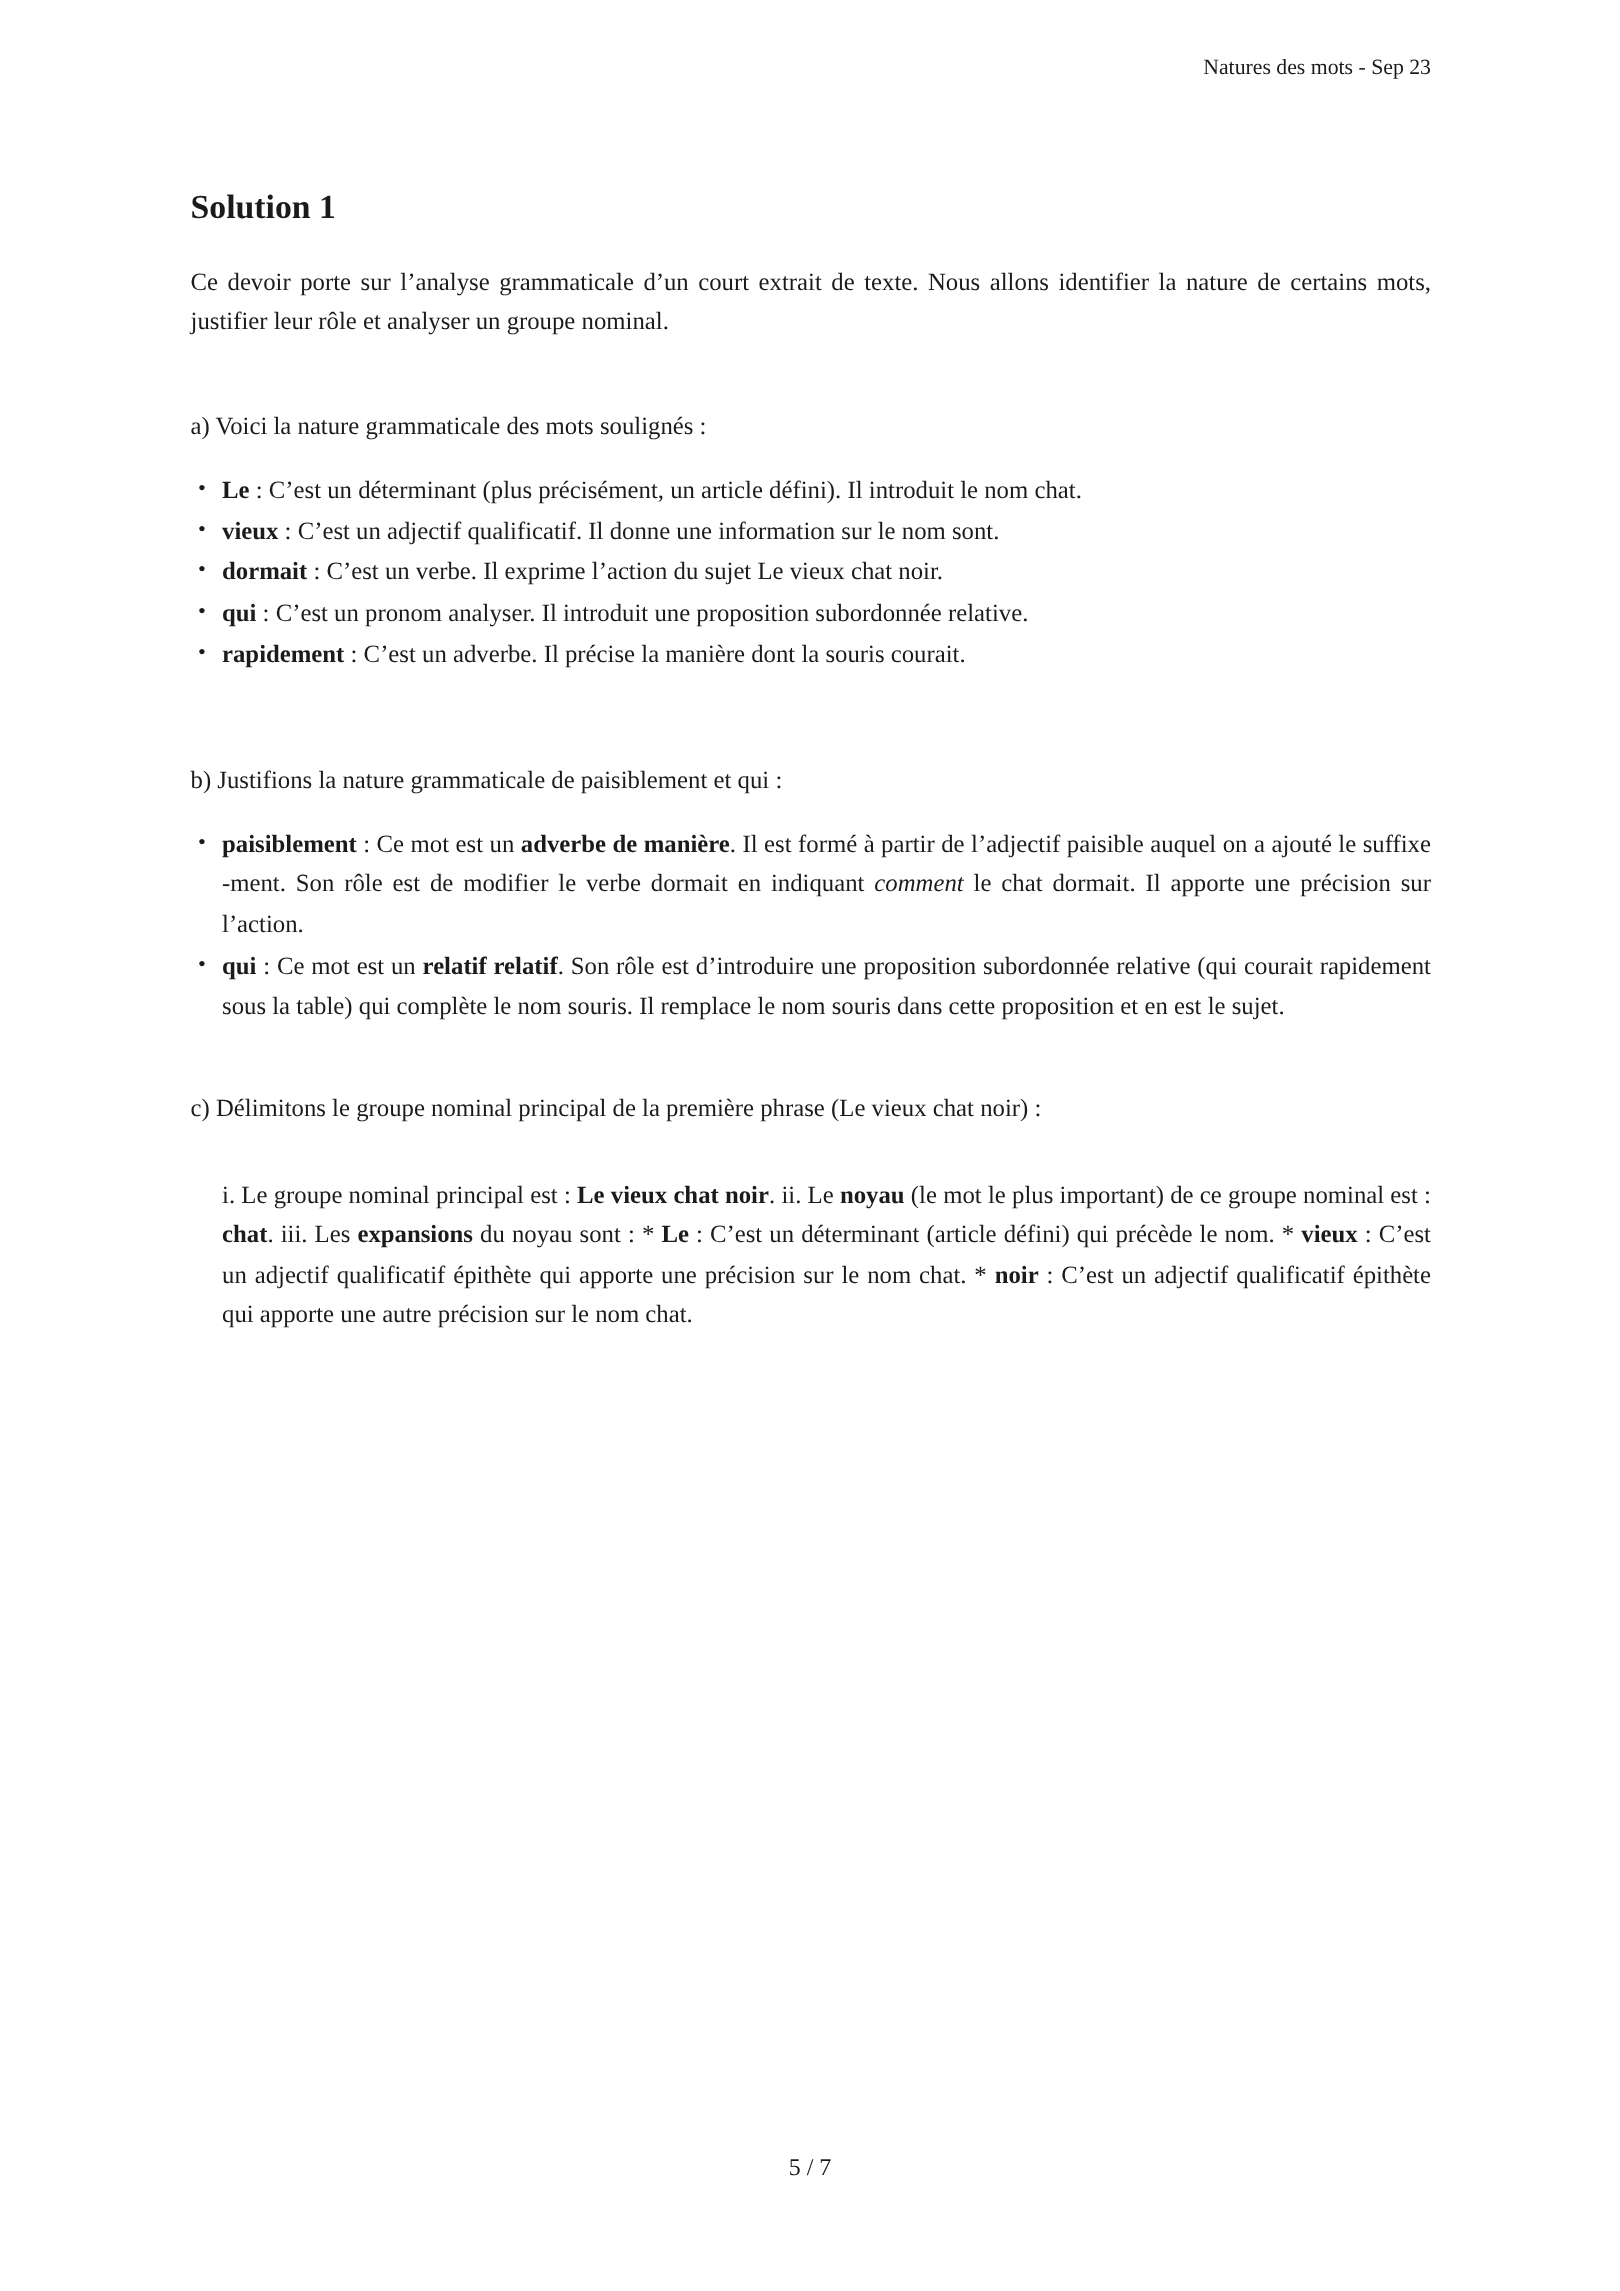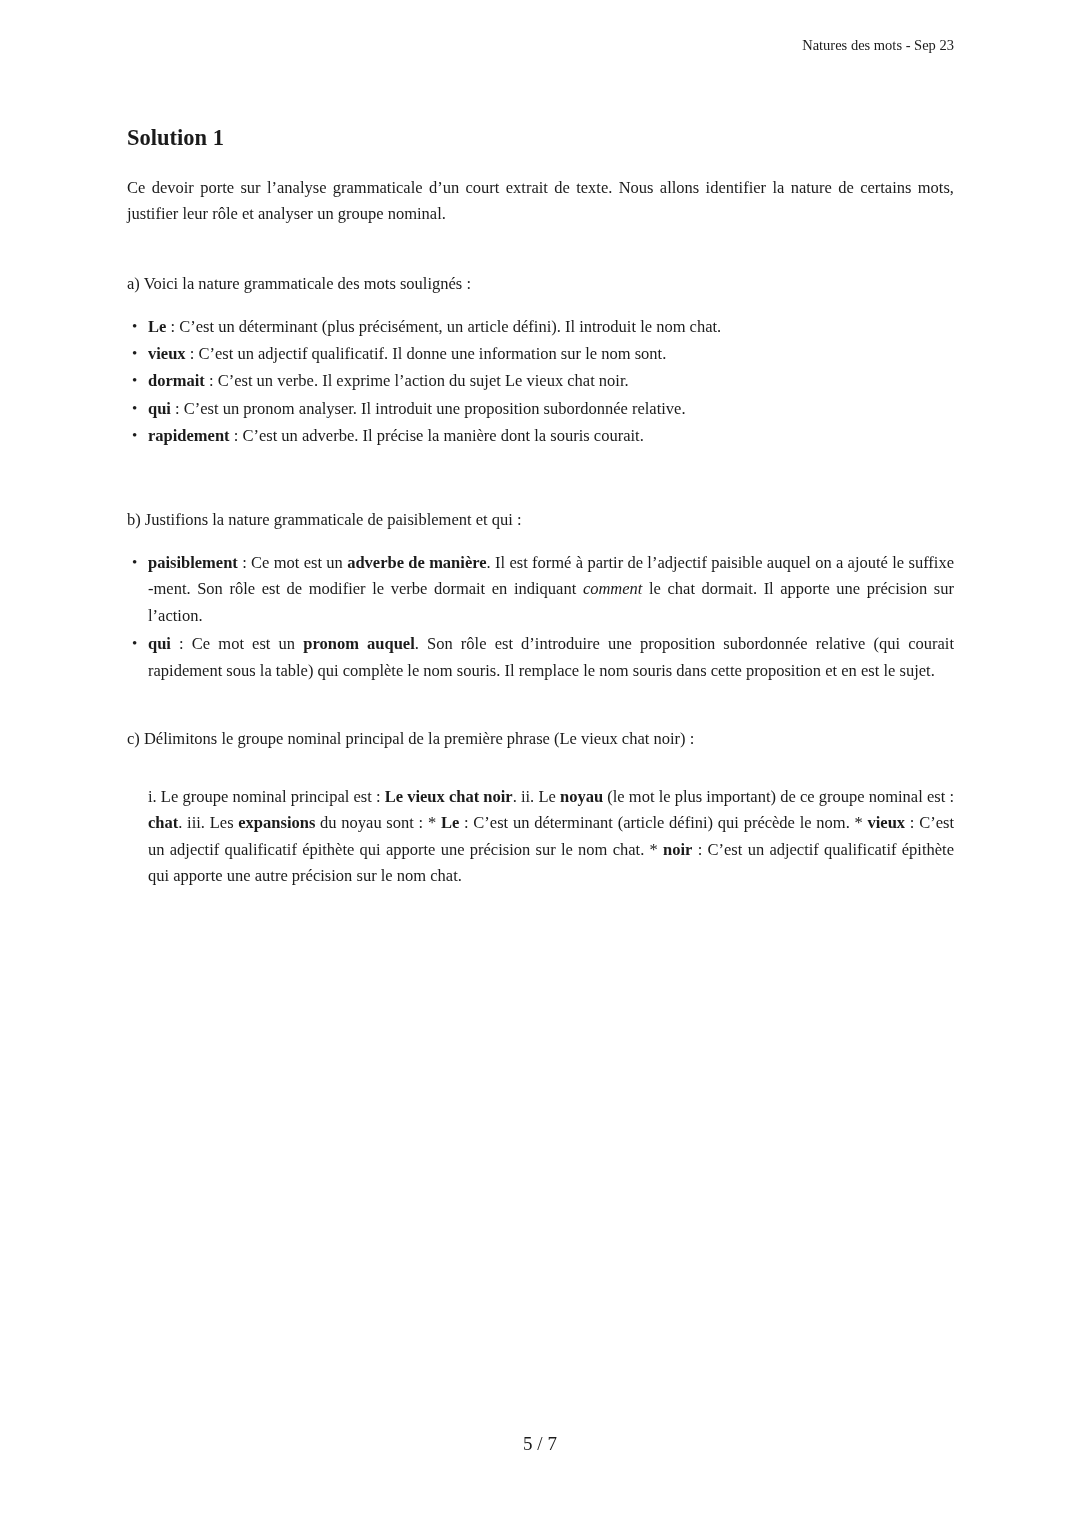--- a/index.html
+++ b/index.html
@@ -68,21 +68,21 @@
     font-size: 16.5px;
     line-height: 1.6;
     text-align: justify;
   }
   .footer {
     position: absolute;
     left: 0;
     right: 0;
     bottom: 72px;
     text-align: center;
-    font-size: 19px;
+    font-size: 16px;
   }
 </style>
 </head>
 <body>
 
 <div class="page">
   <div class="content">
 
     <div class="header">
       <span>Natures des mots - Sep 23</span>
@@ -97,21 +97,21 @@
       <li><span style="font-weight: bold;">Le</span><span> : C’est un déterminant (plus précisément, un article défini). Il introduit le nom chat.</span></li>
       <li><span style="font-weight: bold;">vieux</span><span> : C’est un adjectif qualificatif. Il donne une information sur le nom sont.</span></li>
       <li><span style="font-weight: bold;">dormait</span><span> : C’est un verbe. Il exprime l’action du sujet Le vieux chat noir.</span></li>
       <li><span style="font-weight: bold;">qui</span><span> : C’est un pronom analyser. Il introduit une proposition subordonnée relative.</span></li>
       <li><span style="font-weight: bold;">rapidement</span><span> : C’est un adverbe. Il précise la manière dont la souris courait.</span></li>
     </ul>
 
     <p class="section-heading sh-b">b) Justifions la nature grammaticale de paisiblement et qui :</p>
     <ul class="bullet-list spaced">
       <li><span style="font-weight: bold;">paisiblement</span><span> : Ce mot est un </span><span style="font-weight: bold;">adverbe de manière</span><span>. Il est formé à partir de l’adjectif paisible auquel on a ajouté le suffixe -ment. Son rôle est de modifier le verbe dormait en indiquant </span><span style="font-style: italic;">comment</span><span> le chat dormait. Il apporte une précision sur l’action.</span></li>
-      <li><span style="font-weight: bold;">qui</span><span> : Ce mot est un </span><span style="font-weight: bold;">pronom auquel</span><span>. Son rôle est d’introduire une proposition subordonnée relative (qui courait rapidement sous la table) qui complète le nom souris. Il remplace le nom souris dans cette proposition et en est le sujet.</span></li>
+      <li><span style="font-weight: bold;">qui</span><span> : Ce mot est un </span><span style="font-weight: bold;">relatif relatif</span><span>. Son rôle est d’introduire une proposition subordonnée relative (qui courait rapidement sous la table) qui complète le nom souris. Il remplace le nom souris dans cette proposition et en est le sujet.</span></li>
     </ul>
 
     <p class="section-heading sh-c">c) Délimitons le groupe nominal principal de la première phrase (Le vieux chat noir) :</p>
     <p class="c-paragraph"><span>i. Le groupe nominal principal est : </span><span style="font-weight: bold;">Le vieux chat noir</span><span>. ii. Le </span><span style="font-weight: bold;">noyau</span><span> (le mot le plus important) de ce groupe nominal est : </span><span style="font-weight: bold;">chat</span><span>. iii. Les </span><span style="font-weight: bold;">expansions</span><span> du noyau sont : * </span><span style="font-weight: bold;">Le</span><span> : C’est un déterminant (article défini) qui précède le nom. * </span><span style="font-weight: bold;">vieux</span><span> : C’est un adjectif qualificatif épithète qui apporte une précision sur le nom chat. * </span><span style="font-weight: bold;">noir</span><span> : C’est un adjectif qualificatif épithète qui apporte une autre précision sur le nom chat.</span></p>
 
   </div>
 
   <div class="footer">
     <span>5 / 7</span>
   </div>

